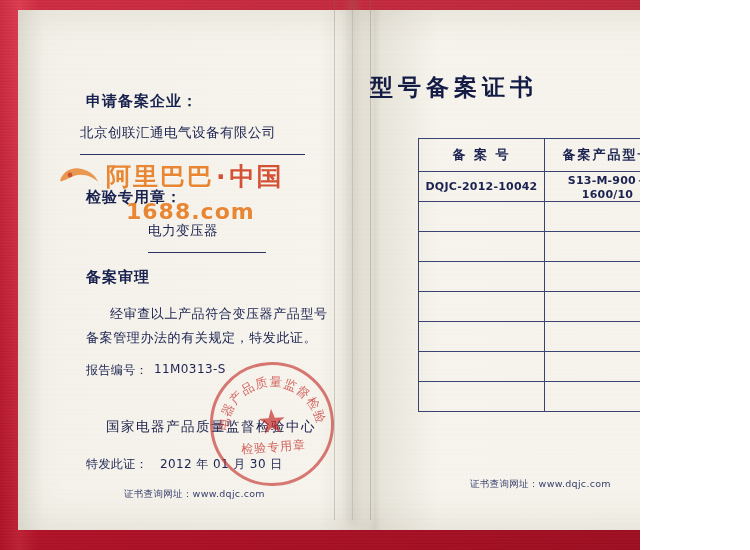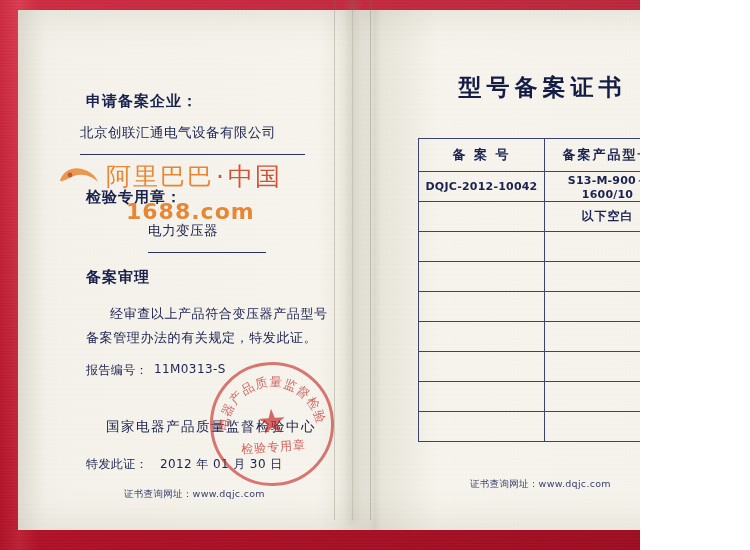--- a/index.html
+++ b/index.html
@@ -114,21 +114,21 @@
   .wm {
     position: absolute;
     left: 40px;
     top: 150px;
     width: 250px;
     pointer-events: none;
     opacity: 0.95;
   }
   .wm-row1 {
     font-size: 25px;
-    font-weight: 400;
+    font-weight: 700;
     color: #e8812a;
     letter-spacing: 2px;
     text-shadow: 0 1px 0 rgba(255,255,255,0.55);
     display: flex;
     align-items: center;
     text-align: center;
   }
   .wm-cn { color: #d24a2c; }
   .wm-dot { color: #d24a2c; margin: 0 2px; }
   .wm-row2 {
@@ -197,21 +197,20 @@
     top: 10px;
     width: 362px;
     height: 520px;
     color: #1a1f4b;
   }
   .cert-title {
     position: absolute;
     left: 0;
     top: 62px;
     width: 345px;
-    text-align: center;
     font-size: 23px;
     font-weight: 700;
     letter-spacing: 5px;
     color: #141c46;
   }
   .cert-table {
     position: absolute;
     left: 48px;
     top: 128px;
     width: 253px;
@@ -320,24 +319,20 @@
           <th>备案产品型号</th>
         </tr>
       </thead>
       <tbody>
         <tr>
           <td class="val">DQJC-2012-10042</td>
           <td class="val">S13-M-900－1600/10</td>
         </tr>
         <tr>
           <td></td>
-          <td class="blank-note">以下空白</td>
-        </tr>
-        <tr>
-          <td></td>
           <td></td>
         </tr>
         <tr>
           <td></td>
           <td></td>
         </tr>
         <tr>
           <td></td>
           <td></td>
         </tr>

